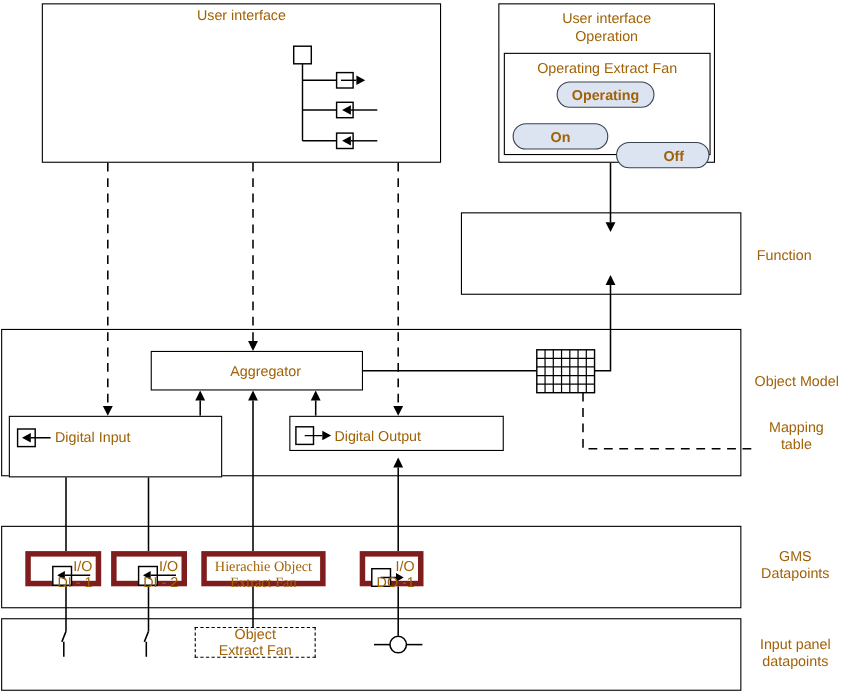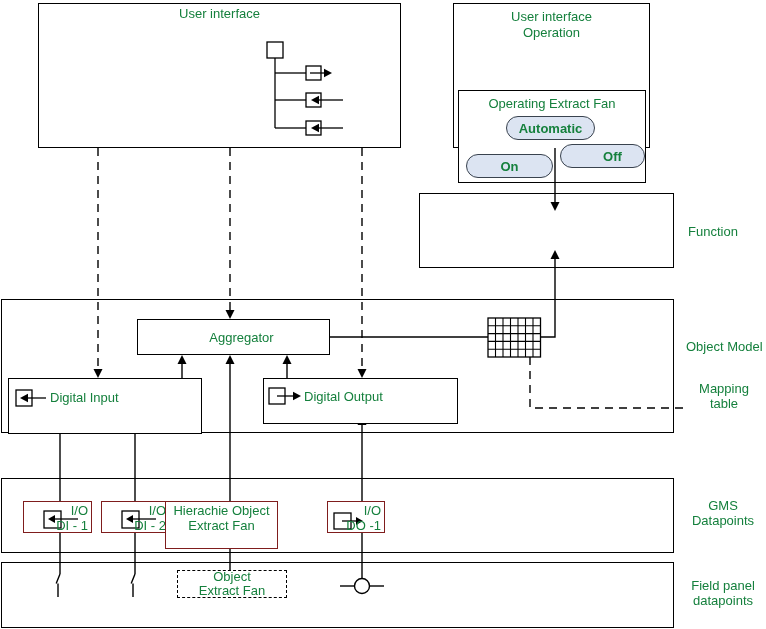--- a/index.html
+++ b/index.html
@@ -1,48 +1,48 @@
 <!DOCTYPE html>
 <html style="--btn-fill: #dce4f2;"><head>
 <meta charset="utf-8">
 <style>
   html,body{margin:0;padding:0;background:#fff;}
   #canvas{position:relative;width:766px;height:629px;background:#fff;
-          font-family:"Liberation Sans",sans-serif;color:#15803d;overflow:hidden;}
+          font-family:"Liberation Sans",sans-serif;color:#a16207;overflow:hidden;}
   .box{position:absolute;border:1px solid #000;background:#fff;box-sizing:border-box;}
   .lbl{position:absolute;font-size:13px;line-height:15px;white-space:nowrap;}
   .ctr{text-align:center;}
   .ttl{position:absolute;left:0;width:100%;text-align:center;font-size:13px;line-height:15px;}
   svg.layer{position:absolute;left:0;top:0;z-index:3;pointer-events:none;} .z4{z-index:4;}
   .pill{position:absolute;border:1px solid #39424e;border-radius:12px;
         background:var(--btn-fill,#dce4f2);display:flex;align-items:center;justify-content:center;
         font-size:13px;font-weight:bold;box-sizing:border-box;cursor:default;}
-  .iobox{position:absolute;border:1px solid #7f1d1d;background:#fff;box-sizing:border-box;z-index:4;}
+  .iobox{position:absolute;border:5px solid #7f1d1d;background:#fff;box-sizing:border-box;z-index:4;}
   .iotext{position:absolute;right:3px;top:1px;text-align:right;font-size:13px;line-height:15px;}
   .flexc{display:flex;align-items:center;justify-content:center;font-size:13px;}
   .dash{border:1px dashed #000;}
   .two{font-size:13px;line-height:15px;text-align:center;width:100%;position:absolute;}
 </style>
 </head>
 <body>
 
 <div id="canvas">
 
   <div class="box" style="left:38px;top:3px;width:363px;height:145px;z-index:1;">
     <div class="ttl" style="top:2px;">User interface</div>
   </div>
 
   <div class="box" style="left:453px;top:3px;width:197px;height:145px;z-index:1;">
     <div class="ttl" style="top:5px;">User interface</div>
     <div class="ttl" style="top:21px;">Operation</div>
-    <div class="box" style="left:4px;top:44px;width:188px;height:93px;margin-top:42px;">
+    <div class="box" style="left:4px;top:44px;width:188px;height:93px;">
       <div class="ttl" style="top:5px;">Operating Extract Fan</div>
-      <div class="pill" style="left:47px;top:25px;width:89px;height:24px;">Automatic</div>
+      <div class="pill" style="left:47px;top:25px;width:89px;height:24px;">Operating</div>
       <div class="pill" style="left:7px;top:63px;width:87px;height:24px;">On</div>
-      <div class="pill" style="left:101px;top:53px;width:85px;height:24px;padding-left:20px;">Off</div>
+      <div class="pill" style="left:101px;top:80px;width:85px;height:24px;padding-left:20px;">Off</div>
     </div>
   </div>
 
   <div class="box" style="left:419px;top:193px;width:255px;height:75px;z-index:1;"></div>
 
   <div class="box" style="left:1px;top:299px;width:673px;height:134px;z-index:1;"></div>
 
   <div class="box" style="left:1px;top:478px;width:673px;height:75px;z-index:1;"></div>
 
   <div class="box" style="left:1px;top:562px;width:673px;height:66px;z-index:1;"></div>
@@ -140,21 +140,21 @@
 
   <div class="box z4" style="left:8px;top:378px;width:194px;height:56px;">
     <svg width="46" height="37" style="position:absolute;left:0;top:0;">
       <rect x="7" y="11" width="16" height="16" fill="#fff" stroke="#000" stroke-width="1.3"></rect>
       <line x1="37" y1="19" x2="19" y2="19" stroke="#000" stroke-width="1.3"></line>
       <polygon points="19,14.7 19,23.3 11,19" fill="#000"></polygon>
     </svg>
     <div class="lbl" style="left:41px;top:11px;">Digital Input</div>
   </div>
 
-  <div class="box z4" style="left:263px;top:378px;width:195px;height:46px;">
+  <div class="box z4" style="left:263px;top:378px;width:195px;height:32px;">
     <svg width="42" height="36" style="position:absolute;left:0;top:0;">
       <rect x="5" y="9" width="16" height="16" fill="#fff" stroke="#000" stroke-width="1.3"></rect>
       <line x1="13" y1="17" x2="29" y2="17" stroke="#000" stroke-width="1.3"></line>
       <polygon points="29,12.7 29,21.3 37,17" fill="#000"></polygon>
     </svg>
     <div class="lbl" style="left:40px;top:10px;">Digital Output</div>
   </div>
 
   <div class="iobox" style="left:23px;top:501px;width:69px;height:32px;">
     <svg width="60" height="30" style="position:absolute;left:0;top:0;">
@@ -173,21 +173,21 @@
       <rect x="20" y="9" width="17" height="17" fill="#fff" stroke="#000" stroke-width="1.3"></rect>
       <line x1="54" y1="17" x2="31" y2="17" stroke="#000" stroke-width="1.3"></line>
       <polygon points="31,13 31,21 24,17" fill="#000"></polygon>
     </svg>
     <div class="iotext">
       <div>I/O</div>
       <div>DI - 2</div>
     </div>
   </div>
 
-  <div class="iobox" style="left:165px;top:501px;width:113px;height:48px;">
+  <div class="iobox" style="left:183px;top:501px;width:113px;height:32px;font-family:Liberation Serif, serif;">
     <div class="two" style="top:1px;">
       <div>Hierachie Object</div>
       <div>Extract Fan</div>
     </div>
   </div>
 
   <div class="iobox" style="left:327px;top:501px;width:58px;height:32px;">
     <svg width="50" height="30" style="position:absolute;left:0;top:0;">
       <rect x="6" y="11" width="17" height="16" fill="#fff" stroke="#000" stroke-width="1.3"></rect>
       <line x1="14" y1="19" x2="28" y2="19" stroke="#000" stroke-width="1.3"></line>
@@ -219,21 +219,21 @@
     <div>Mapping</div>
     <div>table</div>
   </div>
 
   <div class="lbl ctr" style="left:686px;top:498px;width:74px;">
     <div>GMS</div>
     <div>Datapoints</div>
   </div>
 
   <div class="lbl ctr" style="left:684px;top:578px;width:78px;">
-    <div>Field panel</div>
+    <div>Input panel</div>
     <div>datapoints</div>
   </div>
 
   <div class="lbl ctr" style="left:36px;top:607px;width:44px;font-size:12px;">FB coil</div>
   <div class="lbl ctr" style="left:106px;top:607px;width:58px;font-size:12px;">Overload</div>
   <div class="lbl ctr" style="left:348px;top:607px;width:28px;font-size:12px;">Coil</div>
 
 </div>
 
 </body></html>

